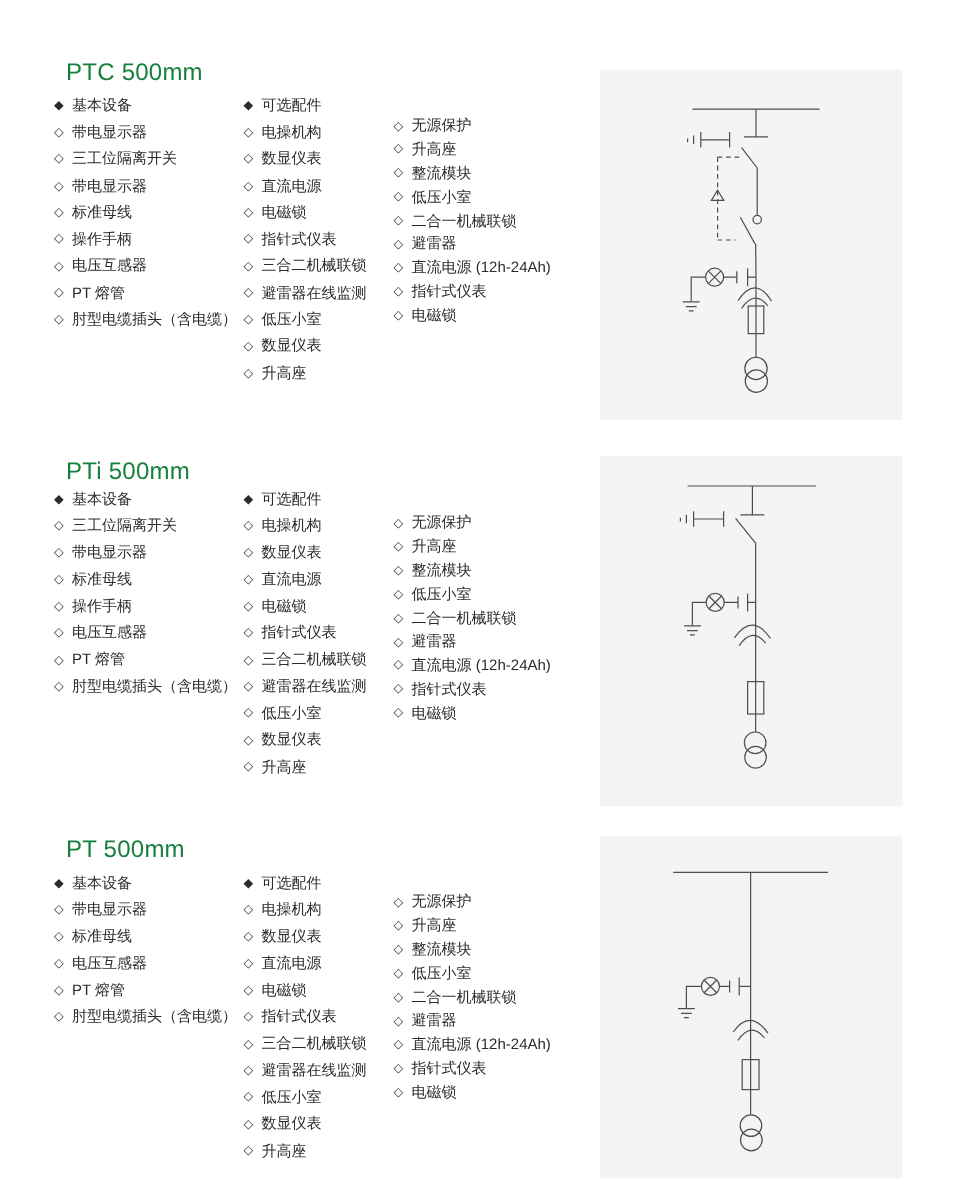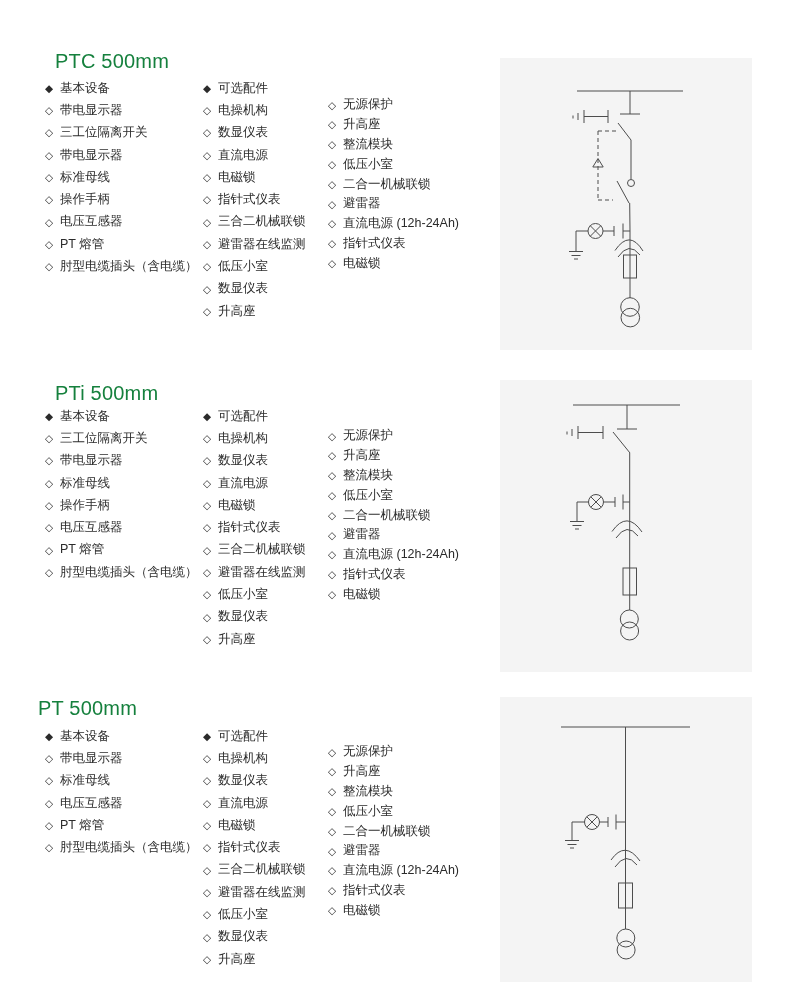--- a/index.html
+++ b/index.html
@@ -363,21 +363,21 @@
         <path d="M90.7 116.7 L101.3 127.3 M101.3 116.7 L90.7 127.3"></path>
         <path d="M70 141.5 H84 M72.5 145.5 H81.5 M75 149 H79"></path>
         <path d="M112 151.5 Q127 130 142 152 M116 158 Q127 142 138 156"></path>
         <rect x="123" y="188" width="13.5" height="27"></rect>
         <circle cx="129.3" cy="239" r="9"></circle>
         <circle cx="129.6" cy="251" r="9"></circle>
       </g>
     </svg>
   </div>
 
-  <h2 class="section-title" style="left:38px;top:697px;margin:0;">PT 500mm</h2>
+  <h2 class="section-title" style="left:55px;top:697px;margin:0;">PT 500mm</h2>
 
   <div class="col rows-a" style="left:45px;top:725px;">
     <div class="row">
       <span class="blt">◆</span>
       <span class="txt">基本设备</span>
     </div>
 
       <div class="row">
         <span class="blt">◇</span>
         <span class="txt">带电显示器</span>

